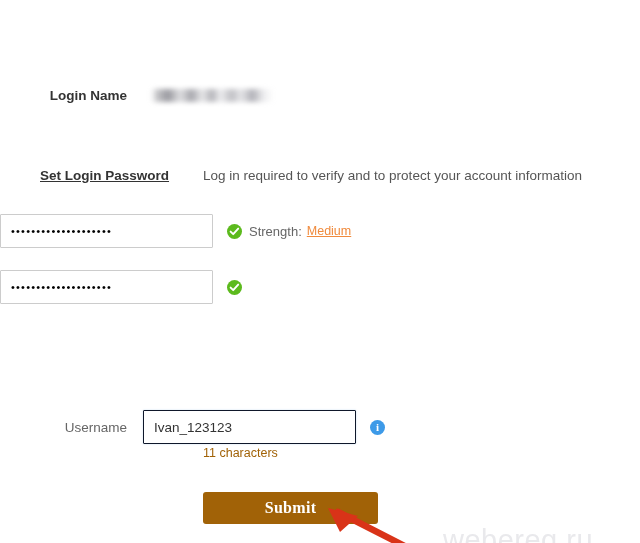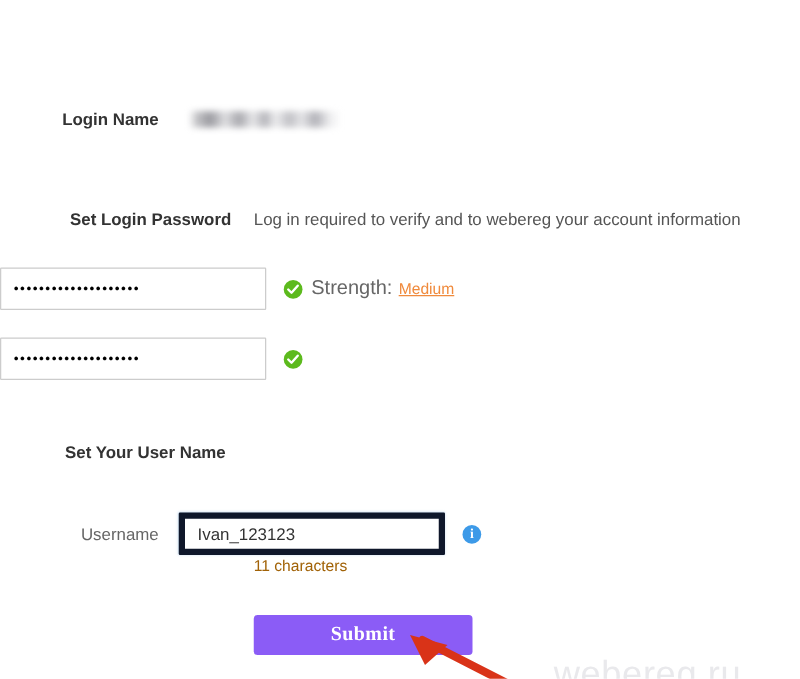--- a/index.html
+++ b/index.html
@@ -73,21 +73,21 @@
     filter: blur(2.6px);
     border-radius: 2px;
   }
 
   
   .desc-text {
     font-size: 13.5px;
     color: #555555;
     white-space: nowrap;
   }
-  #set-login-password-heading { left: 56px; top: 144px; }
+  #set-login-password-heading { left: 40px; top: 144px; text-decoration: underline; }
   #set-login-password-desc { position: absolute; left: 203px; top: 144px; }
 
   
   .text-input {
     width: 213px;
     height: 34px;
     box-sizing: border-box;
     border: 1px solid #cccccc;
     background: #ffffff;
     padding: 0 10px;
@@ -96,21 +96,21 @@
     outline: none;
     border-radius: 1px;
     font-family: "Liberation Sans", sans-serif;
   }
   .text-input.masked {
     font-size: 11px;
     letter-spacing: 1.2px;
     color: #000000;
   }
   .text-input.focused {
-    border: 5px solid #0f172a;
+    border: 1px solid #0f172a;
     box-shadow: 0 0 2px rgba(91,155,213,0.35);
   }
 
   #password-row { left: 0px; top: 190px; }
   #confirm-password-row { left: 0px; top: 246px; }
   #username-row { left: 0px; top: 386px; }
 
   
   .check-icon {
     width: 15px;
@@ -138,21 +138,21 @@
   }
 
   .side-note {
     display: flex;
     align-items: center;
     margin-left: 14px;
     white-space: nowrap;
   }
   .side-note .note-text {
     margin-left: 7px;
-    font-size: 16px;
+    font-size: 13px;
     color: #666666;
   }
   .strength-value {
     color: #f08a3c;
     margin-left: 5px;
     font-size: 12.5px;
     text-decoration: underline;
   }
 
   
@@ -165,21 +165,21 @@
     color: #a16207;
   }
 
   
   #submit-button {
     position: absolute;
     left: 203px;
     top: 468px;
     width: 175px;
     height: 32px;
-    background: #8b5cf6;
+    background: #a16207;
     border: none;
     border-radius: 3px;
     color: #ffffff;
     font-family: "Liberation Serif", serif;
     font-weight: bold;
     font-size: 16px;
     letter-spacing: 0.3px;
     cursor: pointer;
     padding: 0;
   }
@@ -210,21 +210,21 @@
 <body>
 
 <div class="page">
 
   <div class="form-row" id="login-name-row">
     <div class="row-label strong">Login Name</div>
     <div class="redacted"></div>
   </div>
 
   <div class="section-heading" id="set-login-password-heading">Set Login Password</div>
-  <div class="desc-text" id="set-login-password-desc">Log in required to verify and to webereg your account information</div>
+  <div class="desc-text" id="set-login-password-desc">Log in required to verify and to protect your account information</div>
 
   <div class="form-row" id="password-row">
     <input class="text-input masked" type="text" readonly="" value="••••••••••••••••••••" style="">
     <div class="side-note">
       <span class="check-icon">
         <svg width="15" height="15" viewBox="0 0 15 15" aria-hidden="true">
           <path d="M3.6 7.6 L6.2 10.2 L11.2 4.6" fill="none" stroke="#ffffff" stroke-width="1.9" stroke-linecap="round" stroke-linejoin="round"></path>
         </svg>
       </span>
       <span class="note-text">Strength:</span>
@@ -236,21 +236,20 @@
     <input class="text-input masked" type="text" readonly="" value="••••••••••••••••••••" style="">
     <div class="side-note">
       <span class="check-icon">
         <svg width="15" height="15" viewBox="0 0 15 15" aria-hidden="true">
           <path d="M3.6 7.6 L6.2 10.2 L11.2 4.6" fill="none" stroke="#ffffff" stroke-width="1.9" stroke-linecap="round" stroke-linejoin="round"></path>
         </svg>
       </span>
     </div>
   </div>
 
-  <div class="section-heading" id="set-username-heading">Set Your User Name</div>
 
   <div class="form-row" id="username-row">
     <div class="row-label">Username</div>
     <input class="text-input focused" type="text" value="Ivan_123123" style="">
     <div class="side-note">
       <span class="info-icon">i</span>
     </div>
   </div>
 
   <div id="char-count">11 characters</div>

